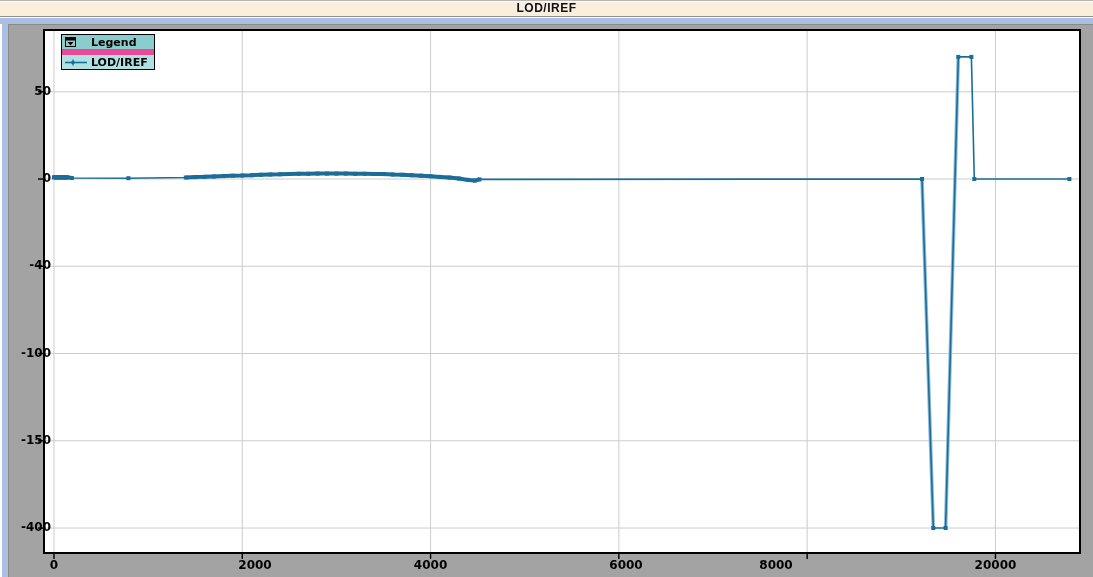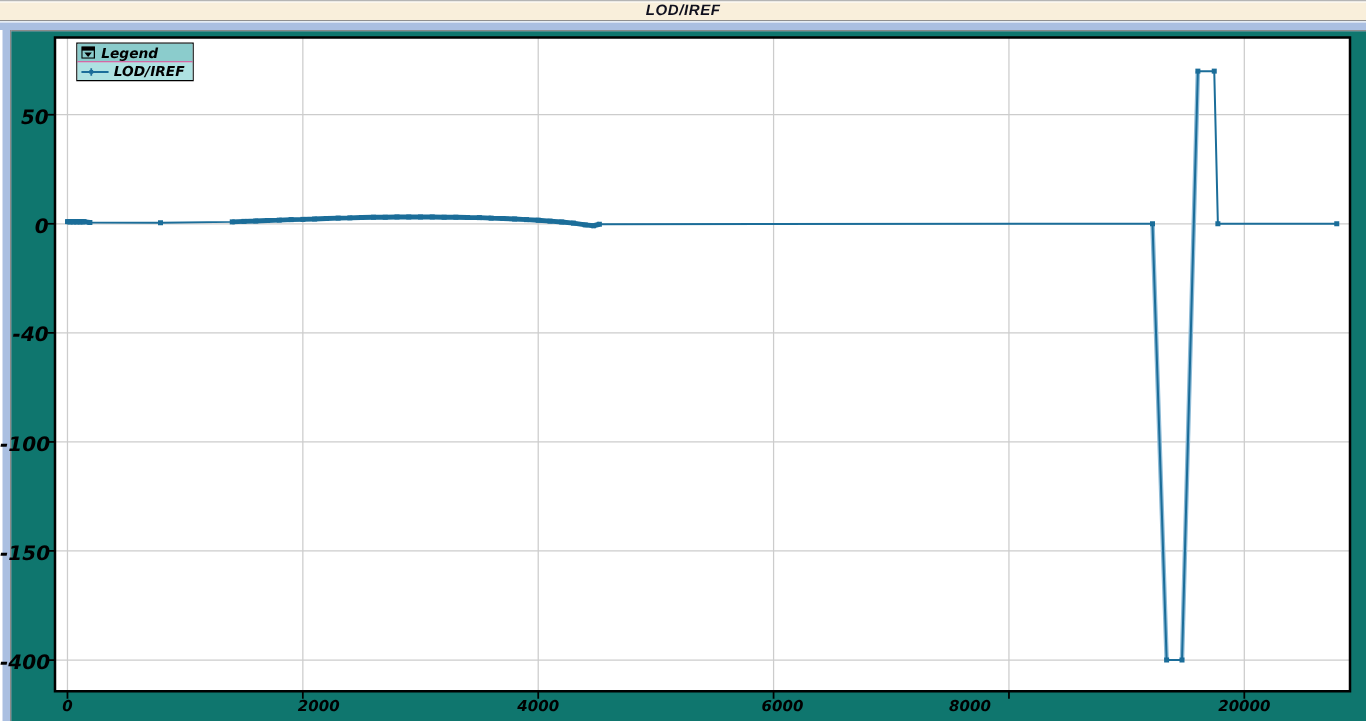--- a/index.html
+++ b/index.html
@@ -1,50 +1,50 @@
 <!DOCTYPE html>
 <html><head>
 <meta charset="utf-8">
 <style>
   html,body{margin:0;padding:0;background:#e8e8e8;}
   #window{
     position:relative;width:1093px;height:577px;overflow:hidden;
-    background:#0f766e;font-family:"DejaVu Sans",sans-serif;font-style:italic;
+    background:#a3a3a3;font-family:"DejaVu Sans",sans-serif;
   }
   .titlebar{
     position:absolute;top:0;left:0;width:1093px;height:17px;box-sizing:border-box;
     background:#f9efdb;border-top:1px solid #b5b5b5;border-bottom:1px solid #8f8f8f;
     box-shadow:inset 0 1px 0 #ffffff;
     text-align:center;font-family:"Liberation Sans",sans-serif;font-weight:bold;
     font-size:12px;line-height:15px;color:#10101e;letter-spacing:0.5px;
   }
   .topband{
     position:absolute;top:17px;left:0;width:1093px;height:8px;box-sizing:border-box;
     background:#aabfe1;border-top:1px solid #ffffff;border-bottom:1px solid #8a8a8a;
   }
   .leftband{
     position:absolute;top:24px;left:0;width:9px;height:553px;box-sizing:border-box;
     background:#aabfe1;border-left:2px solid #ffffff;border-right:1px solid #8a8a8a;
   }
   #plot-svg{position:absolute;top:0;left:0;}
   .ytick{
-    position:absolute;left:0;width:39px;text-align:right;
-    font-weight:bold;font-size:16px;color:#000;
+    position:absolute;left:12px;width:39px;text-align:right;
+    font-weight:bold;font-size:12px;color:#000;
   }
   .xtick{
     position:absolute;width:70px;text-align:center;
     font-weight:bold;font-size:12px;color:#000;
   }
   .legend{
     position:absolute;left:61px;top:34px;border:1px solid #000;
     font-weight:bold;font-size:11px;color:#000;z-index:5;
   }
   .legend-header{
-    background:#8bcccc;border-bottom:1px solid #ec4899;
-    display:flex;align-items:center;gap:5px;padding:1px 6px 1px 3px;height:12px;
+    background:#8bcccc;border-bottom:6px solid #ec4899;
+    display:flex;align-items:center;gap:15px;padding:1px 6px 1px 3px;height:12px;
   }
   .legend-item{
     background:#aee2e2;
     display:flex;align-items:center;gap:4px;padding:1px 6px 1px 3px;height:12px;
   }
   .legend .icon{display:inline-flex;align-items:center;}
 </style>
 </head>
 <body>
 

